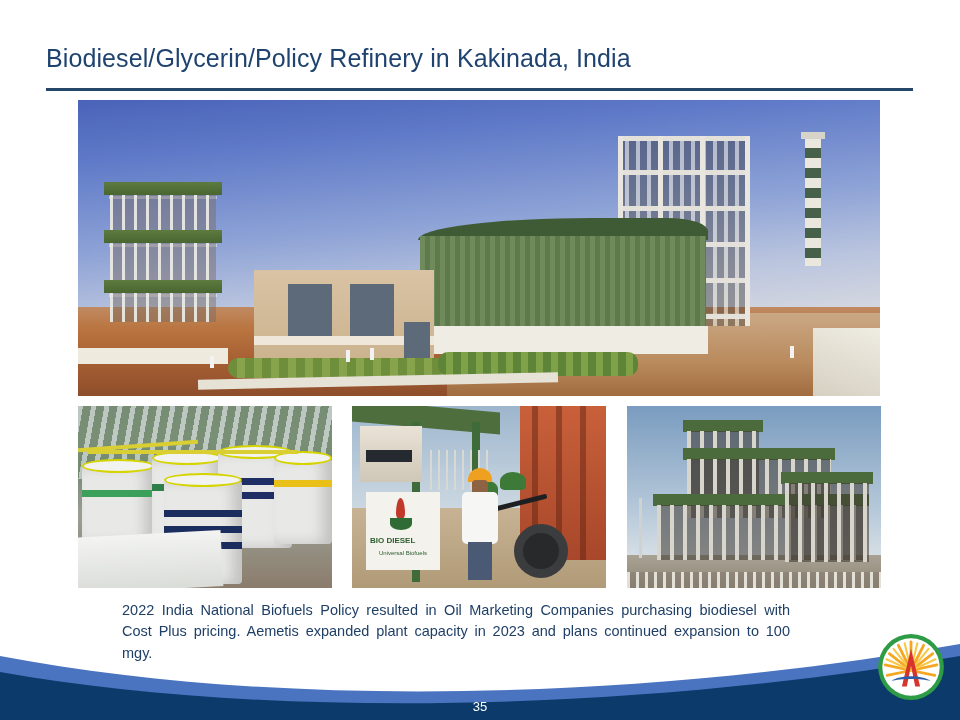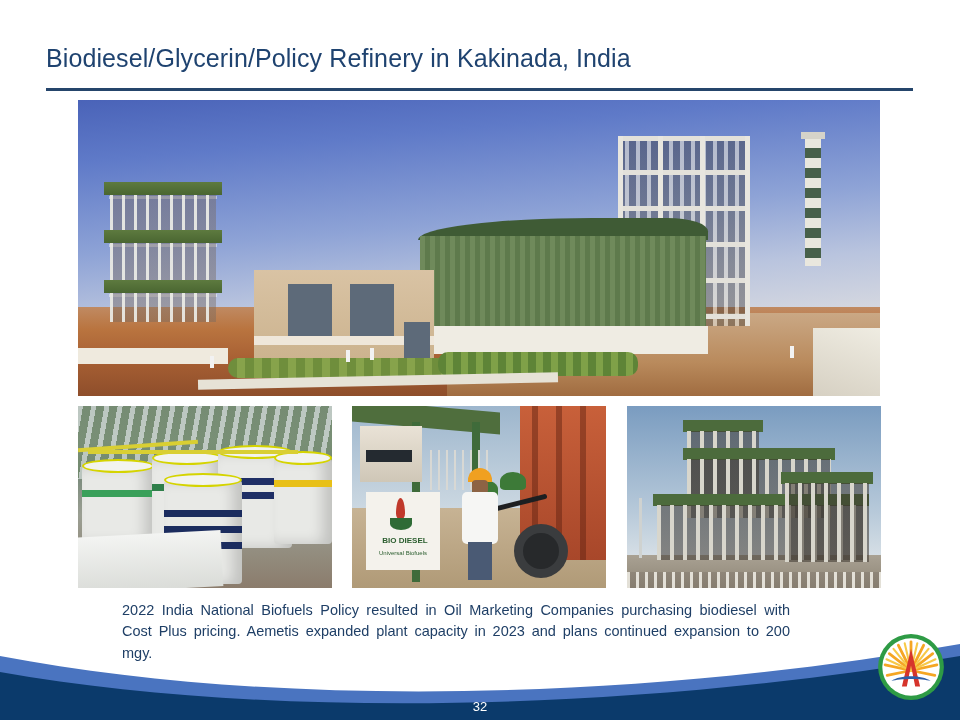--- a/index.html
+++ b/index.html
@@ -143,21 +143,21 @@
   #ph2 { left: 352px; top: 406px; width: 254px; height: 182px; }
   #ph2 .sky2 { left:0; top:0; right:0; height:58%; background:linear-gradient(180deg,#9db6cd,#cdd9e2); }
   #ph2 .grnd2 { left:0; top:56%; right:0; bottom:0; background:linear-gradient(180deg,#c7b394,#b09a77); }
   #ph2 .canopy { left:0; top:0; width:148px; height:22px; background:#4f6e3d; transform: skewY(5deg); }
   #ph2 .post { position:absolute; width:8px; background:#3f6b3a; }
   #ph2 .pumpbox { left:8px; top:20px; width:62px; height:56px; background:linear-gradient(180deg,#e9e2d6,#cfc7b7); }
   #ph2 .display { left:14px; top:44px; width:46px; height:12px; background:#242a30; }
   #ph2 .sign { left:14px; top:86px; width:74px; height:78px; background:#f4f2ec; }
   #ph2 .sign .drop { position:absolute; left:30px; top:6px; width:9px; height:22px; background:#c0392b; border-radius:50% 50% 50% 50% / 70% 70% 30% 30%; }
   #ph2 .sign .leaf { position:absolute; left:24px; top:26px; width:22px; height:12px; background:#2e6b35; border-radius:0 0 50% 50%; }
-  #ph2 .sign .t1 { position:absolute; left:4px; right:0; top:44px; text-align:center; font-size:8px; color:#2a5d2e; font-weight:bold; }
+  #ph2 .sign .t1 { position:absolute; left:4px; right:0; top:44px; text-align:left; font-size:8px; color:#2a5d2e; font-weight:bold; }
   #ph2 .sign .t2 { position:absolute; left:0; right:0; top:58px; text-align:center; font-size:6px; color:#2a5d2e; }
   #ph2 .fence { left:78px; top:44px; width:62px; height:40px;
     background: repeating-linear-gradient(90deg,#d8d8d4 0 2px, transparent 2px 8px); }
   #ph2 .truck { left:168px; top:0; right:0; bottom:28px; background:linear-gradient(180deg,#c8603a,#a8472a); }
   #ph2 .truck .rib { position:absolute; top:0; bottom:0; width:6px; background:rgba(90,30,15,.45); }
   #ph2 .wheel { left:162px; top:118px; width:54px; height:54px; background:#27292b; border-radius:50%;
     border:9px solid #3a3c3e; box-sizing:border-box; }
   #ph2 .worker { left:108px; top:62px; width:40px; height:110px; }
   #ph2 .worker .helmet { position:absolute; left:8px; top:0; width:24px; height:14px; background:#f0a020; border-radius:12px 12px 0 0; }
   #ph2 .worker .head { position:absolute; left:12px; top:12px; width:16px; height:14px; background:#8d6344; border-radius:4px; }
@@ -378,30 +378,30 @@
         <div class="str"></div>
     </div>
     <div class="blk" style="left:154px;top:66px;  width:92px;  height:90px;">
       <div class="roof3"></div>
         <div class="str"></div>
     </div>
     <div class="lay fence3"></div>
   </div>
 </div>
 
-<div class="caption">2022 India National Biofuels Policy resulted in Oil Marketing Companies purchasing biodiesel with Cost Plus pricing. Aemetis expanded plant capacity in 2023 and plans continued expansion to 200 mgy.</div>
+<div class="caption">2022 India National Biofuels Policy resulted in Oil Marketing Companies purchasing biodiesel with Cost Plus pricing. Aemetis expanded plant capacity in 2023 and plans continued expansion to 100 mgy.</div>
 
 <div class="footer">
   <svg viewBox="0 0 960 120" preserveAspectRatio="none" aria-hidden="true">
     <path d="M0,56 C260,106 620,104 960,44 L960,120 L0,120 Z" fill="#4a74c0"></path>
     <path d="M0,72 C260,118 620,114 960,56 L960,120 L0,120 Z" fill="#0b3a6b"></path>
   </svg>
 </div>
 
-<div class="page-number">32</div>
+<div class="page-number">35</div>
 
 <div class="logo">
   <svg viewBox="0 0 100 100" width="70" height="70" aria-hidden="true">
     <circle cx="50" cy="50" r="47" fill="#2e9b45"></circle>
     <circle cx="50" cy="50" r="41" fill="#ffffff"></circle>
     <g stroke="#f5a623" stroke-width="4" stroke-linecap="round">
       <line x1="50" y1="55" x2="50" y2="14"></line>
       <line x1="50" y1="55" x2="32" y2="19"></line>
       <line x1="50" y1="55" x2="68" y2="19"></line>
       <line x1="50" y1="55" x2="19" y2="31"></line>

